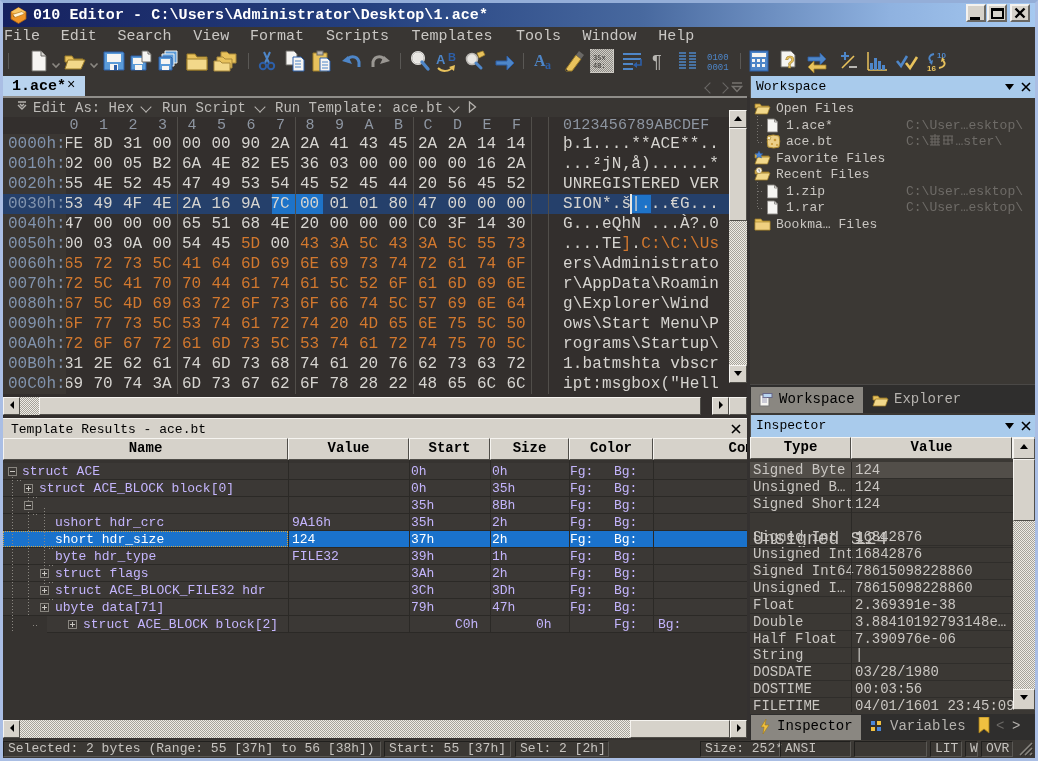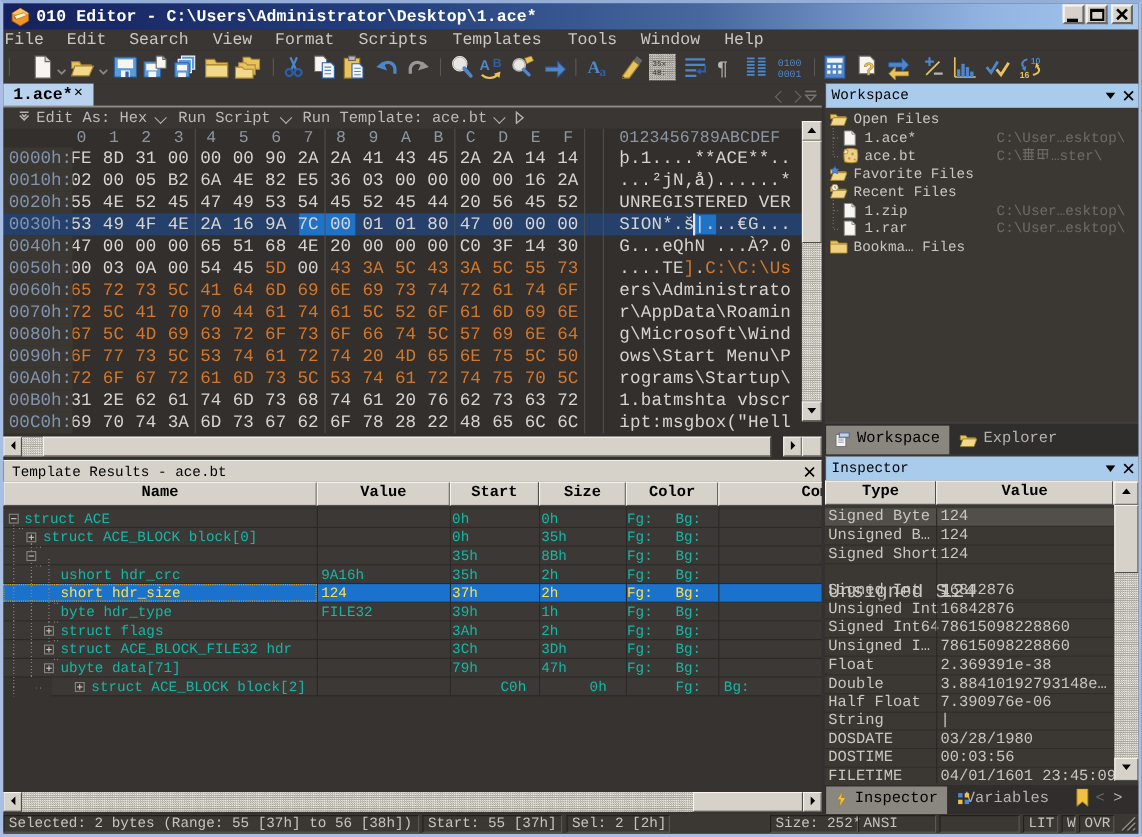--- a/index.html
+++ b/index.html
@@ -24,21 +24,21 @@
 .byte{position:absolute;color:#d6d4d0;white-space:pre;z-index:1;}
 .ob{color:#d2782e;}
 .asc{position:absolute;left:560px;letter-spacing:0.15px;color:#d6d4d0;white-space:pre;}
 .gline{position:absolute;width:1px;background:#514e4a;z-index:3;}
 .sbtn{position:absolute;background:#d6d2ca;border-top:1px solid #f6f4f0;border-left:1px solid #f6f4f0;border-right:1px solid #504e49;border-bottom:1px solid #504e49;box-sizing:border-box;color:#000;text-align:center;z-index:4;}
 .sbtrack{position:absolute;background-image:repeating-conic-gradient(#efece5 0 25%,#a5a29a 0 50%);background-size:2px 2px;z-index:4;}
 .sbthumb{position:absolute;background:#d6d2ca;border-top:1px solid #f6f4f0;border-left:1px solid #f6f4f0;border-right:1px solid #504e49;border-bottom:1px solid #504e49;box-sizing:border-box;z-index:4;}
 #tplpane{position:absolute;left:3px;top:418px;width:744px;height:322px;background:#363330;overflow:hidden;}
 #tplhdr{position:absolute;left:0;top:0;width:744px;height:20px;background:#d6d2ca;color:#000;font-size:13px;border-top:1px solid #f6f4f0;box-sizing:border-box;}
 .colhdr{position:absolute;top:20px;height:22px;background:#d6d2ca;border-top:1px solid #f6f4f0;border-left:1px solid #f6f4f0;border-right:1px solid #504e49;border-bottom:1px solid #504e49;box-sizing:border-box;color:#000;font-size:14px;font-weight:bold;text-align:center;line-height:19px;}
-.trow{position:absolute;left:0;width:744px;height:17px;font-size:13px;color:#14b8a6;line-height:17px;border-bottom:1px solid #2b2926;box-sizing:border-box;background:#3b3835;}
+.trow{position:absolute;left:0;width:744px;height:17px;font-size:13px;color:#c4b5fd;line-height:17px;border-bottom:1px solid #2b2926;box-sizing:border-box;background:#3b3835;}
 .trow span{position:absolute;top:0;white-space:pre;}
 .tbox{position:absolute;top:4px;width:9px;height:9px;background:#3a3734;border:1px solid #8a8781;box-sizing:border-box;z-index:2;}
 .tbox:before{content:"";position:absolute;left:1px;top:3px;width:5px;height:1px;background:#cac7c2;}
 .tbox.plus:after{content:"";position:absolute;left:3px;top:1px;width:1px;height:5px;background:#cac7c2;}
 #rightpanel{position:absolute;left:750px;top:76px;width:285px;height:664px;background:#3b3834;}
 .phdr{position:absolute;left:0;width:285px;height:22px;background:#a9cbec;color:#000;font-size:13px;border-left:1px solid #55524e;box-sizing:border-box;}
 .phdr span{position:absolute;top:3px;}
 .wsrow{position:absolute;left:0;width:285px;height:17px;font-size:13px;color:#c9c6c2;line-height:17px;white-space:pre;}
 .wsrow span{position:absolute;top:0;}
 .wspath{color:#6e6b67;}
@@ -465,21 +465,21 @@
       <span class="byte ob" style="left: 238px;">6F</span>
       <span class="byte ob" style="left: 267.5px;">73</span>
       <span class="byte ob" style="left: 297px;">6F</span>
       <span class="byte ob" style="left: 326.5px;">66</span>
       <span class="byte ob" style="left: 356px;">74</span>
       <span class="byte ob" style="left: 385.5px;">5C</span>
       <span class="byte ob" style="left: 415px;">57</span>
       <span class="byte ob" style="left: 444.5px;">69</span>
       <span class="byte ob" style="left: 474px;">6E</span>
       <span class="byte ob" style="left: 503.5px;">64</span>
-      <span class="asc ob">g\Microsoft\Wind</span>
+      <span class="asc ob">g\Explorer\Wind</span>
     </div>
     <div class="hexrow" style="top: 216px;">
       <span class="addr">0090h:</span>
       <span class="byte ob" style="left: 61px;">6F</span>
       <span class="byte ob" style="left: 90.5px;">77</span>
       <span class="byte ob" style="left: 120px;">73</span>
       <span class="byte ob" style="left: 149.5px;">5C</span>
       <span class="byte ob" style="left: 179px;">53</span>
       <span class="byte ob" style="left: 208.5px;">74</span>
       <span class="byte ob" style="left: 238px;">61</span>
@@ -614,21 +614,21 @@
       <span style="left: 611px;">Bg:</span>
     </div>
     <div class="trow" style="top: 96px;">
       <span style="left: 52px;">ushort hdr_crc</span>
       <span style="left: 289px;">9A16h</span>
       <span style="left: 408px;">35h</span>
       <span style="left: 489px;">2h</span>
       <span style="left: 567px;">Fg:</span>
       <span style="left: 611px;">Bg:</span>
     </div>
-    <div class="trow" style="top: 113px; background: rgb(26, 114, 204); color: #fde047;">
+    <div class="trow" style="top: 113px; background: rgb(26, 114, 204); color: #ffffff;">
       <span style="left: 52px;">short hdr_size</span>
       <span style="left: 289px;">124</span>
       <span style="left: 408px;">37h</span>
       <span style="left: 489px;">2h</span>
       <span style="left: 567px;">Fg:</span>
       <span style="left: 611px;">Bg:</span>
       <div style="position: absolute; left: 0px; top: 0px; width: 285px; height: 16px; border: 1px dotted rgb(216, 164, 60); box-sizing: border-box; z-index: 3;"></div>
     </div>
     <div class="trow" style="top: 130px;">
       <span style="left: 52px;">byte hdr_type</span>
@@ -811,21 +811,21 @@
         <polygon points="8,10 12,5 4,5" fill="#000"></polygon>
       </svg></div>
     <div style="position: absolute; left: 0px; top: 638px; width: 285px; height: 26px; background: rgb(47, 46, 45);">
       <div style="position:absolute;left:1px;top:1px;width:110px;height:25px;background:#8a8781;color:#000;font-size:14px;">
         <span style="position:absolute;left:26px;top:3px;">Inspector</span>
         <svg style="position:absolute;left:8px;top:4px" width="12" height="15" viewBox="0 0 12 15">
           <polygon points="7,0 2,8 5,8 4,15 10,6 6,6" fill="#f0c040" stroke="#a07818" stroke-width="0.6"></polygon>
         </svg>
       </div>
 <div style="position:absolute;left:114px;top:1px;width:108px;height:25px;color:#b5b2ae;font-size:14px;">
-        <span style="position:absolute;left:14px;top:3px;">Variables</span>
+        <span style="position:absolute;left:26px;top:3px;">Variables</span>
         <svg style="position:absolute;left:6px;top:5px" width="13" height="13" viewBox="0 0 13 13">
           <rect x="1" y="1" width="4" height="4" fill="#4a86d8"></rect>
           <rect x="7" y="1" width="4" height="4" fill="#f0c040"></rect>
           <rect x="1" y="7" width="4" height="4" fill="#f0c040"></rect>
           <rect x="7" y="7" width="4" height="4" fill="#4a86d8"></rect>
         </svg>
       </div>
 <svg style="position:absolute;left:228px;top:3px" width="12" height="17" viewBox="0 0 12 17">
         <path d="M1 0 h10 v16 l-5 -4 -5 4z" fill="#f0c040" stroke="#a07818" stroke-width="0.8"></path>
       </svg>

